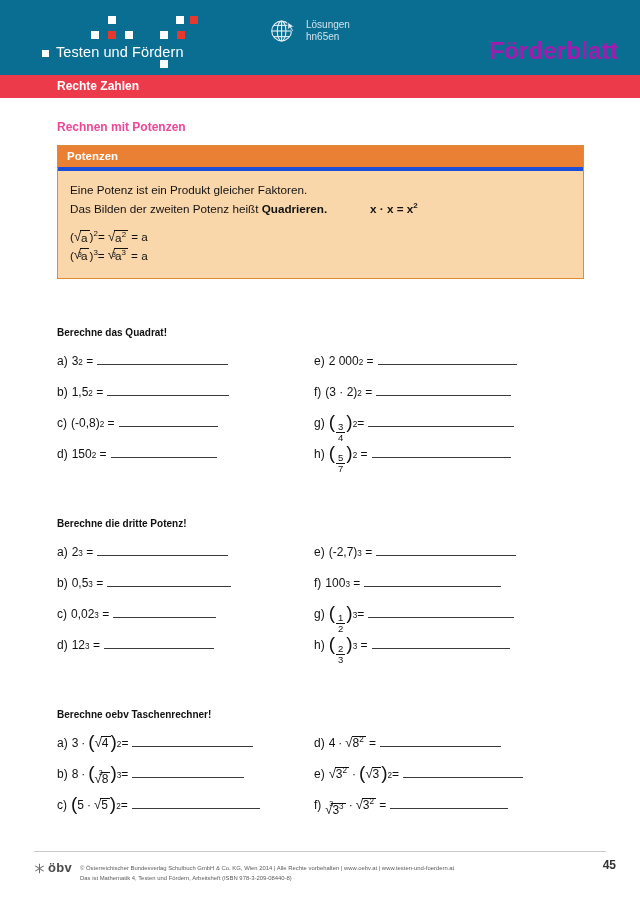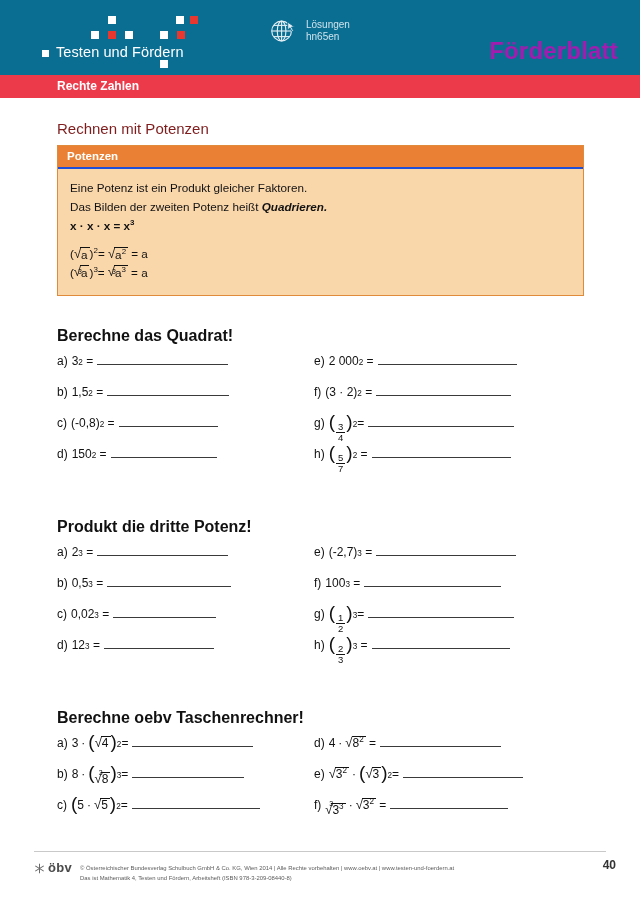--- a/index.html
+++ b/index.html
@@ -99,69 +99,69 @@
 
   
   .content {
     position: absolute;
     left: 0; top: 98px;
     width: 640px;
   }
   .page-heading {
     position: absolute;
     left: 57px; top: 22px;
-    color: #7f1d1d;
-    font-size: 15px;
-    font-weight: normal;
+    color: #ec4899;
+    font-size: 12px;
+    font-weight: bold;
   }
 
   
   .info-box {
     position: absolute;
     left: 57px; top: 47px;
     width: 525px;
     background: #fad7ab;
     border: 1px solid #e08a3c;
   }
   .info-box-title {
     background: #ea8033;
     color: #ffffff;
     font-size: 11.5px;
     font-weight: bold;
     padding: 4px 9px 5px 9px;
-    border-bottom: 2px solid #1d4ed8;
+    border-bottom: 4px solid #1d4ed8;
   }
   .info-box-body {
     padding: 9px 12px 11px 12px;
     font-size: 11.7px;
     line-height: 19px;
     color: #121212;
   }
   .ib-row {
     display: flex;
     align-items: center;
   }
   .ib-row .ib-left { width: 300px; flex: 0 0 300px; }
   .ib-row .ib-right { flex: 1; font-weight: bold; }
   .ib-gap { height: 9px; }
   .ib-row2 .ib-left { width: 358px; flex: 0 0 358px; }
   .ib-row2 .ib-right { flex: 1; font-weight: normal; text-align: left; }
-  b { font-weight: bold; font-style: italic; }
+  b { font-weight: bold; }
 
   
   .exercises {
     position: absolute;
     left: 0; top: 0;
     width: 640px;
   }
   .section { position: absolute; left: 0; width: 640px; }
   .section-title {
     position: absolute;
     left: 57px; top: 0;
-    font-size: 16px;
+    font-size: 10px;
     font-weight: bold;
     color: #111111;
   }
   .col { position: absolute; top: 26px; }
   .col-left { left: 57px; width: 262px; }
   .col-right { left: 314px; width: 270px; }
 
   .item {
     position: relative;
     height: 31px;
@@ -320,23 +320,23 @@
     <div class="page-heading">Rechnen mit Potenzen</div>
 
     <div class="info-box">
       <div class="info-box-title">Potenzen</div>
       <div class="info-box-body">
         <div class="ib-row">
           <span class="ib-left">Eine Potenz ist ein Produkt gleicher Faktoren.</span>
         </div>
         <div class="ib-row">
           <span class="ib-left"><span>Das Bilden der zweiten Potenz heißt </span><b>Quadrieren.</b></span>
+          <span class="ib-right">x · x = x<sup>2</sup></span>
         </div>
         <div class="ib-row">
-          <span class="ib-right">x · x · x = x<sup>3</sup></span>
         </div>
         <div class="ib-gap"></div>
         <div class="ib-row ib-row2">
           <span class="ib-right">(<span class="sqrt">
                 <span class="radsym">√</span>
                 <span class="rad-content">a</span>
               </span>)<sup>2</sup>= <span class="sqrt">
                 <span class="radsym">√</span>
                 <span class="rad-content">a<sup>2</sup></span>
               </span> = a</span>
@@ -407,21 +407,21 @@
             <span class="expr"><span class="paren">(</span><span class="frac">
                   <span class="num">5</span>
                   <span class="den">7</span>
                 </span><span class="paren">)</span><sup>2</sup>&nbsp;=</span>
             <span class="ansline" style="width:139px;"></span>
           </div>
         </div>
       </div>
 
       <div class="section" style="top:420px;">
-        <div class="section-title">Produkt die dritte Potenz!</div>
+        <div class="section-title">Berechne die dritte Potenz!</div>
 
         <div class="col col-left">
           <div class="item">
             <span class="lbl">a)</span>
             <span class="expr">2<sup>3</sup>&nbsp;=</span>
             <span class="ansline" style="width:131px;"></span>
           </div>
           <div class="item">
             <span class="lbl">b)</span>
             <span class="expr">0,5<sup>3</sup>&nbsp;=</span>
@@ -548,15 +548,15 @@
           <line x1="10.6" y1="3.2" x2="1.4" y2="8.8"></line>
         </svg>
       </span>
       <span class="obv-word">öbv</span>
     </div>
     <div class="footer-text">
       <div>© Österreichischer Bundesverlag Schulbuch GmbH &amp; Co. KG, Wien 2014 | Alle Rechte vorbehalten | www.oebv.at | www.testen-und-foerdern.at</div>
       <div>Das ist Mathematik 4, Testen und Fördern, Arbeitsheft (ISBN 978-3-209-08440-8)</div>
     </div>
   </div>
-  <div class="page-number">40</div>
+  <div class="page-number">45</div>
 
 </div>
 
 </body></html>

